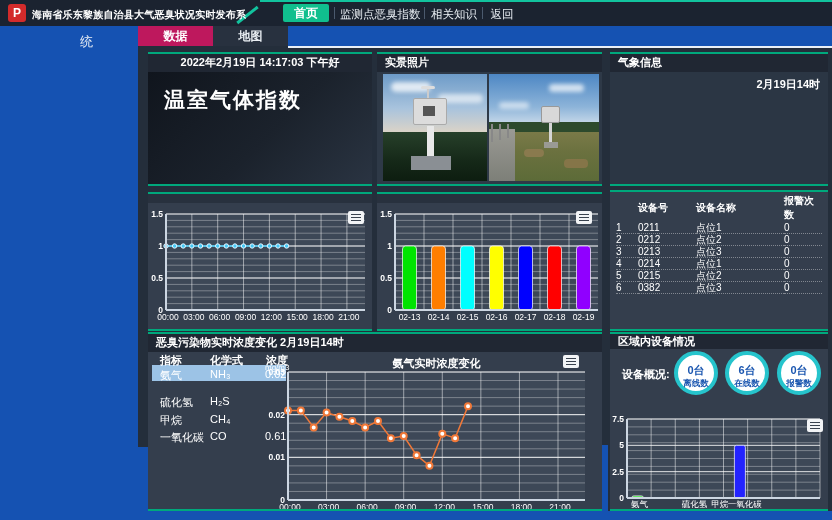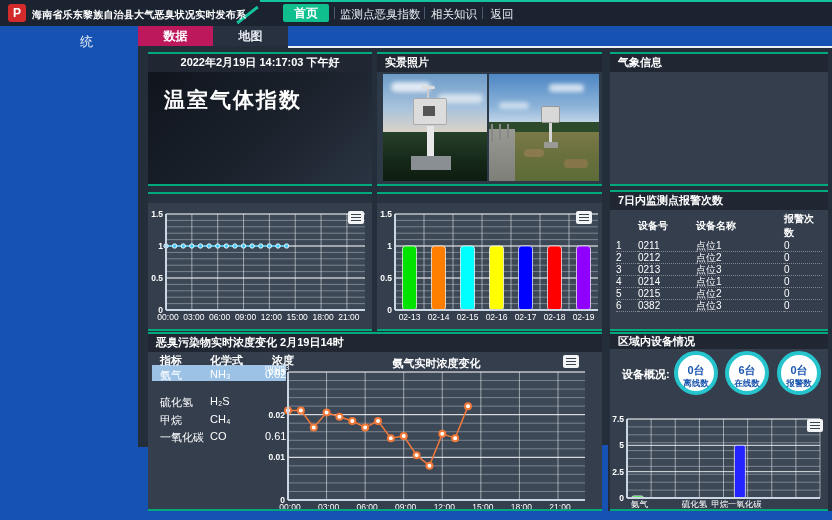--- a/index.html
+++ b/index.html
@@ -114,20 +114,23 @@
       <div class="abs" style="left:52px;top:32px;width:19px;height:17px;background:#d8d8d8;border:1px solid #999;border-radius:2px"></div>
       <div class="abs" style="left:55px;top:68px;width:14px;height:6px;background:#9a9a94"></div>
       <div class="abs" style="left:35px;top:75px;width:20px;height:8px;background:#8a7a4e;border-radius:4px"></div>
       <div class="abs" style="left:75px;top:85px;width:24px;height:9px;background:#857548;border-radius:4px"></div>
     </div>
   </div>
 </div>
 
 <div class="panel" style="left:610px;top:52px;width:218px;height:134px">
   <div class="phead">气象信息</div>
+  <div class="pbody" id="weather-body">
+    <div id="weather-time">2月19日14时</div>
+  </div>
 </div>
 
 <div class="panel" style="left:148px;top:192px;width:224px;height:139px">
   <div class="pbody chartbox" style="height:135px">
     <div class="topstrip"></div>
   <svg width="224" height="135" style="position:absolute;left:0;top:0">
         <rect x="18" y="20" width="199" height="96" fill="#3d4857"></rect>
         <line x1="18" y1="116" x2="217" y2="116" stroke="rgba(255,255,255,0.32)" stroke-width="1"></line>
         <line x1="18" y1="109.6" x2="217" y2="109.6" stroke="rgba(255,255,255,0.32)" stroke-width="1"></line>
         <line x1="18" y1="103.2" x2="217" y2="103.2" stroke="rgba(255,255,255,0.32)" stroke-width="1"></line>
@@ -248,21 +251,20 @@
       </svg>
     </div>
   <div class="toolbox" style="left:199px;top:17px">
       <div></div>
       <div></div>
       <div></div>
     </div>
 </div>
 
 <div class="panel" style="left:610px;top:190px;width:218px;height:141px">
-  <div class="phead">7日内监测点报警次数</div>
   <div class="pbody" style="height:119px">
     <table class="alarms">
       <thead>
           <tr id="alarm-head">
             <th style="width:22px"></th>
             <th style="width: 58px;">设备号</th>
             <th style="width: 88px;">设备名称</th>
             <th>报警次数</th>
           </tr>
         </thead>
@@ -308,21 +310,21 @@
   </div>
 </div>
 
 <div class="panel" style="left:148px;top:332px;width:454px;height:179px">
   <div class="phead">恶臭污染物实时浓度变化  2月19日14时</div>
   <div class="pbody chartbox" style="height:157px">
     <div id="odor-hl"></div>
     <div id="odor-table">
         <div style="position: absolute; left: 8px; top: 1px; font-size: 11px; white-space: nowrap; font-weight: bold;">指标</div>
         <div style="position: absolute; left: 58px; top: 1px; font-size: 11px; white-space: nowrap; font-weight: bold;">化学式</div>
-        <div style="position: absolute; left: 120px; top: 1px; font-size: 11px; white-space: nowrap; font-weight: bold;">浓度</div>
+        <div style="position: absolute; left: 114px; top: 1px; font-size: 11px; white-space: nowrap; font-weight: bold;">浓度</div>
         <div style="position: absolute; left: 113px; top: 11px; font-size: 8px; white-space: nowrap;">mg/m3</div>
         <div style="position: absolute; left: 8px; top: 16px; font-size: 11px; white-space: nowrap;">氨气</div>
         <div style="position: absolute; left: 58px; top: 16px; font-size: 11px; white-space: nowrap;">NH₃</div>
         <div style="position: absolute; left: 113px; top: 16px; font-size: 11px; white-space: nowrap;">0.02</div>
         <div style="position: absolute; left: 8px; top: 43px; font-size: 11px; white-space: nowrap;">硫化氢</div>
         <div style="position: absolute; left: 58px; top: 43px; font-size: 11px; white-space: nowrap;">H₂S</div>
         <div style="position: absolute; left: 8px; top: 61px; font-size: 11px; white-space: nowrap;">甲烷</div>
         <div style="position: absolute; left: 58px; top: 61px; font-size: 11px; white-space: nowrap;">CH₄</div>
         <div style="position: absolute; left: 8px; top: 78px; font-size: 11px; white-space: nowrap;">一氧化碳</div>
         <div style="position: absolute; left: 58px; top: 78px; font-size: 11px; white-space: nowrap;">CO</div>

